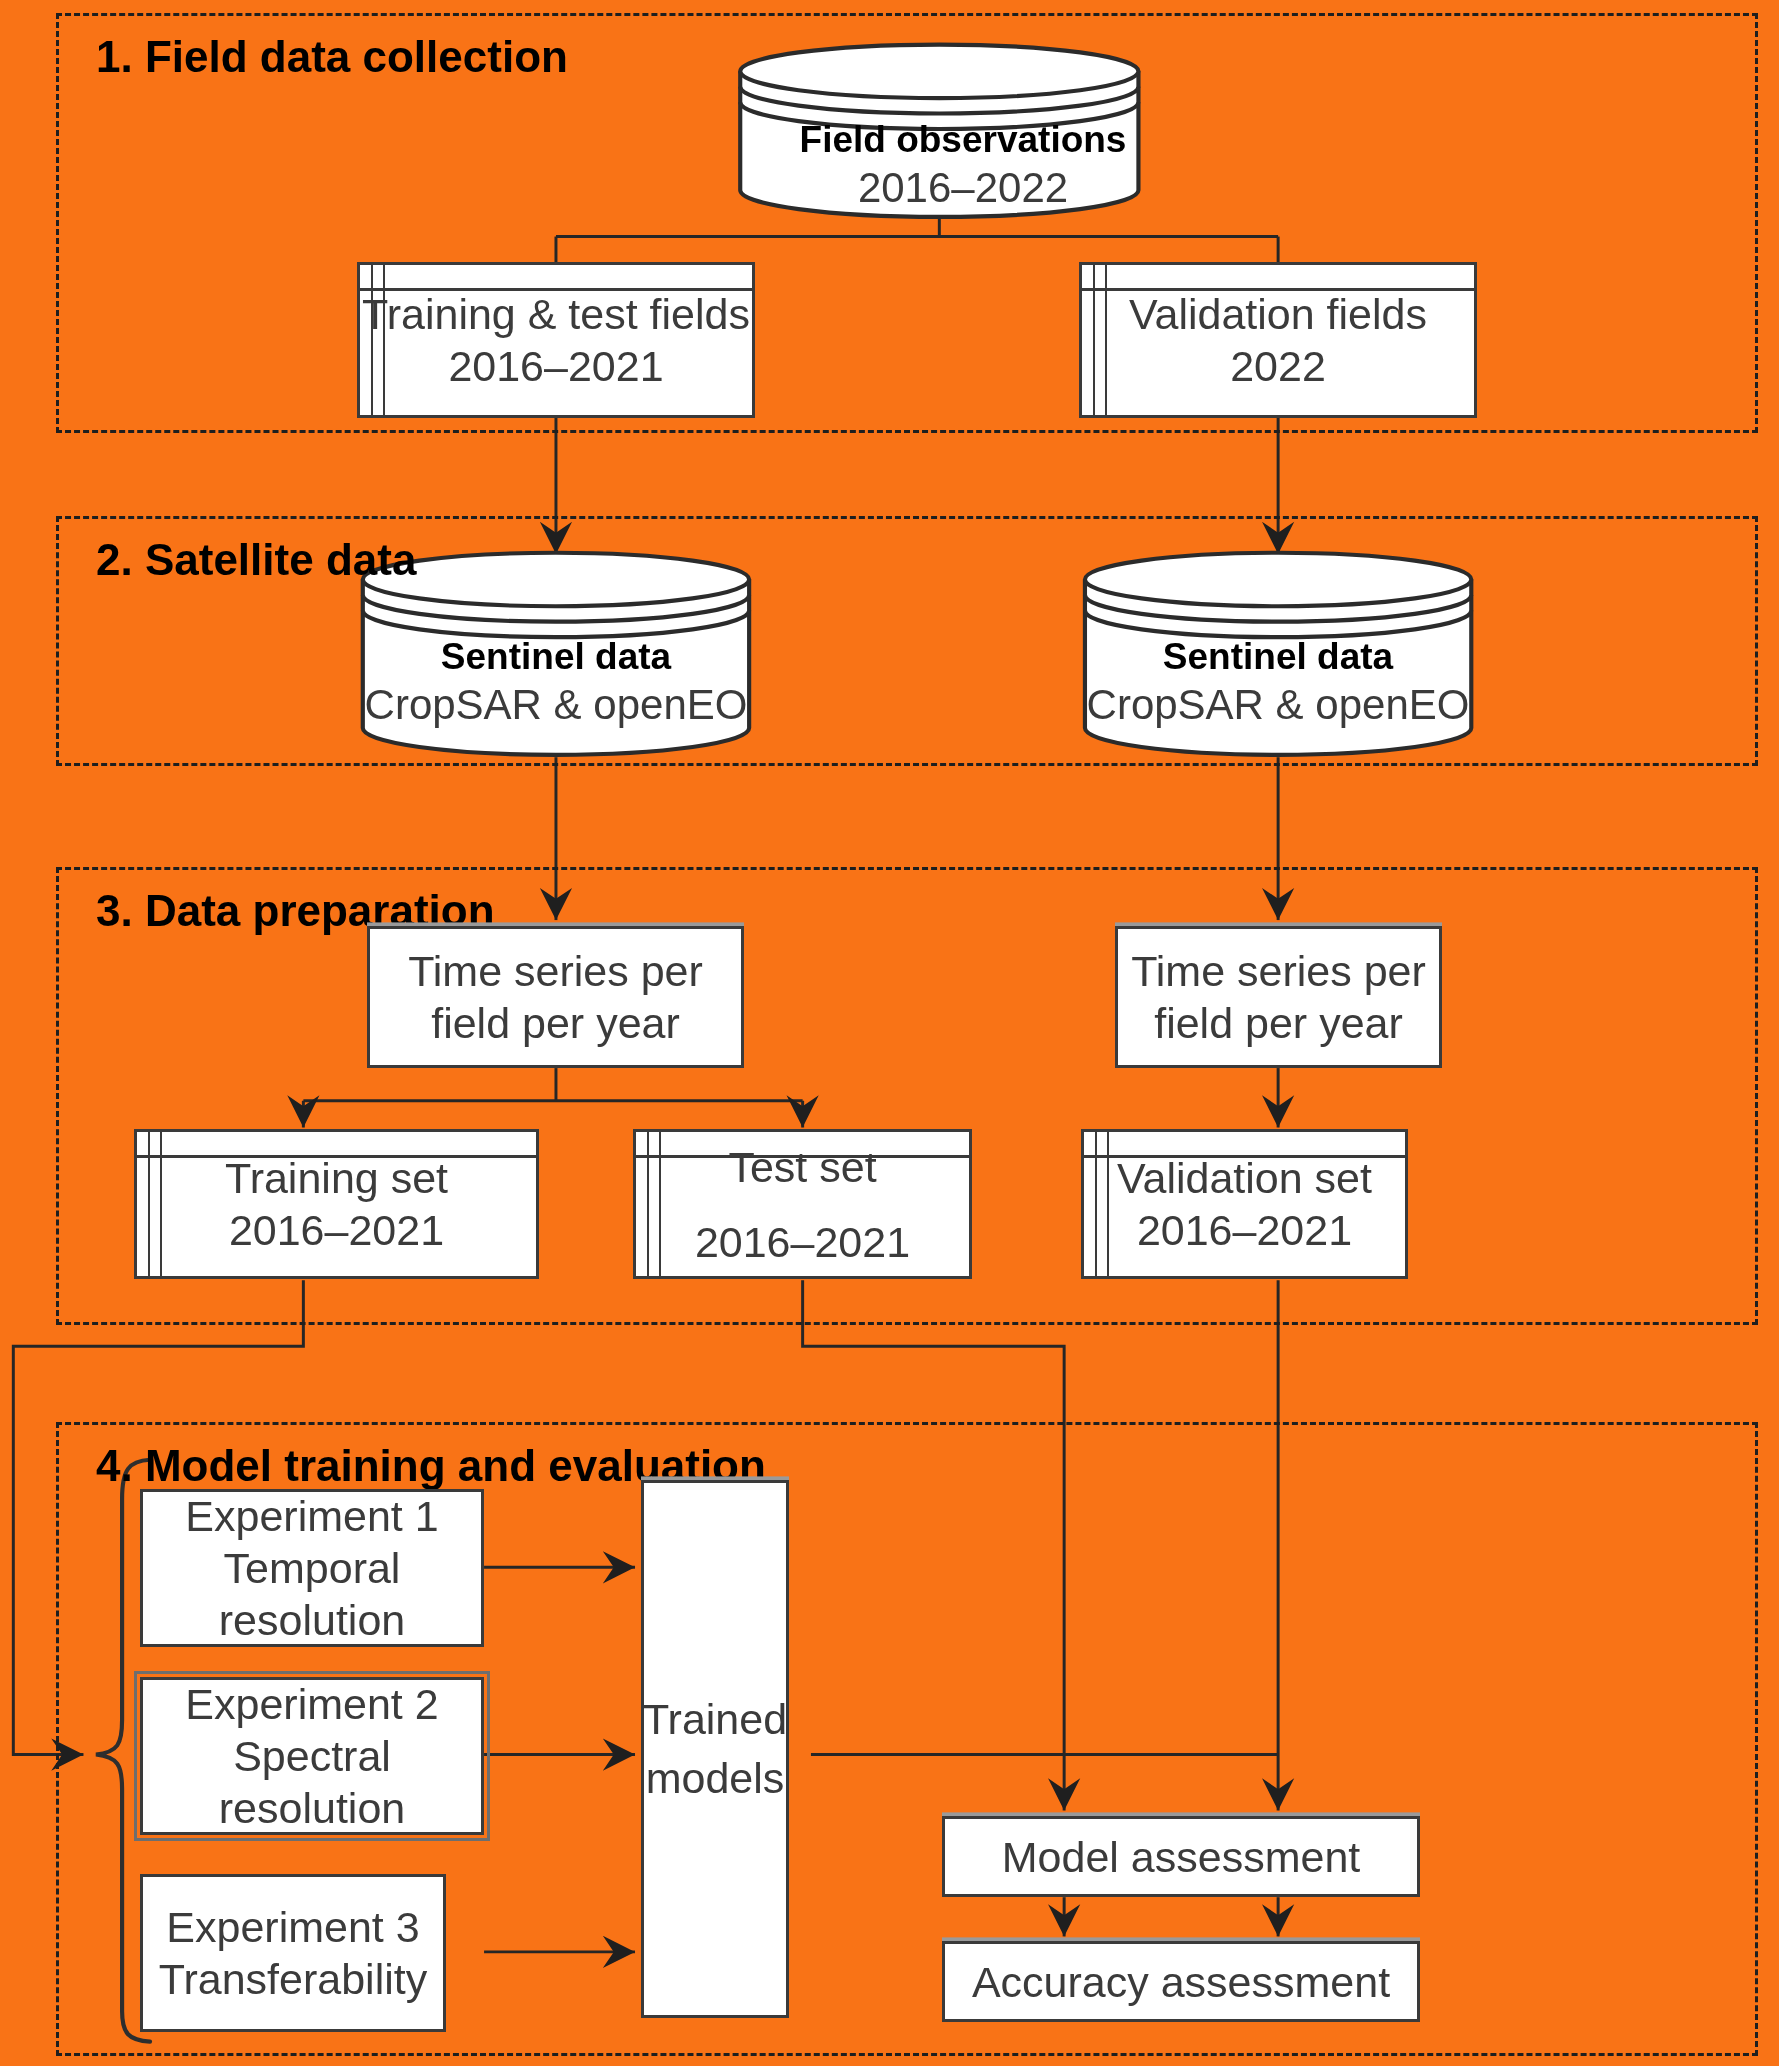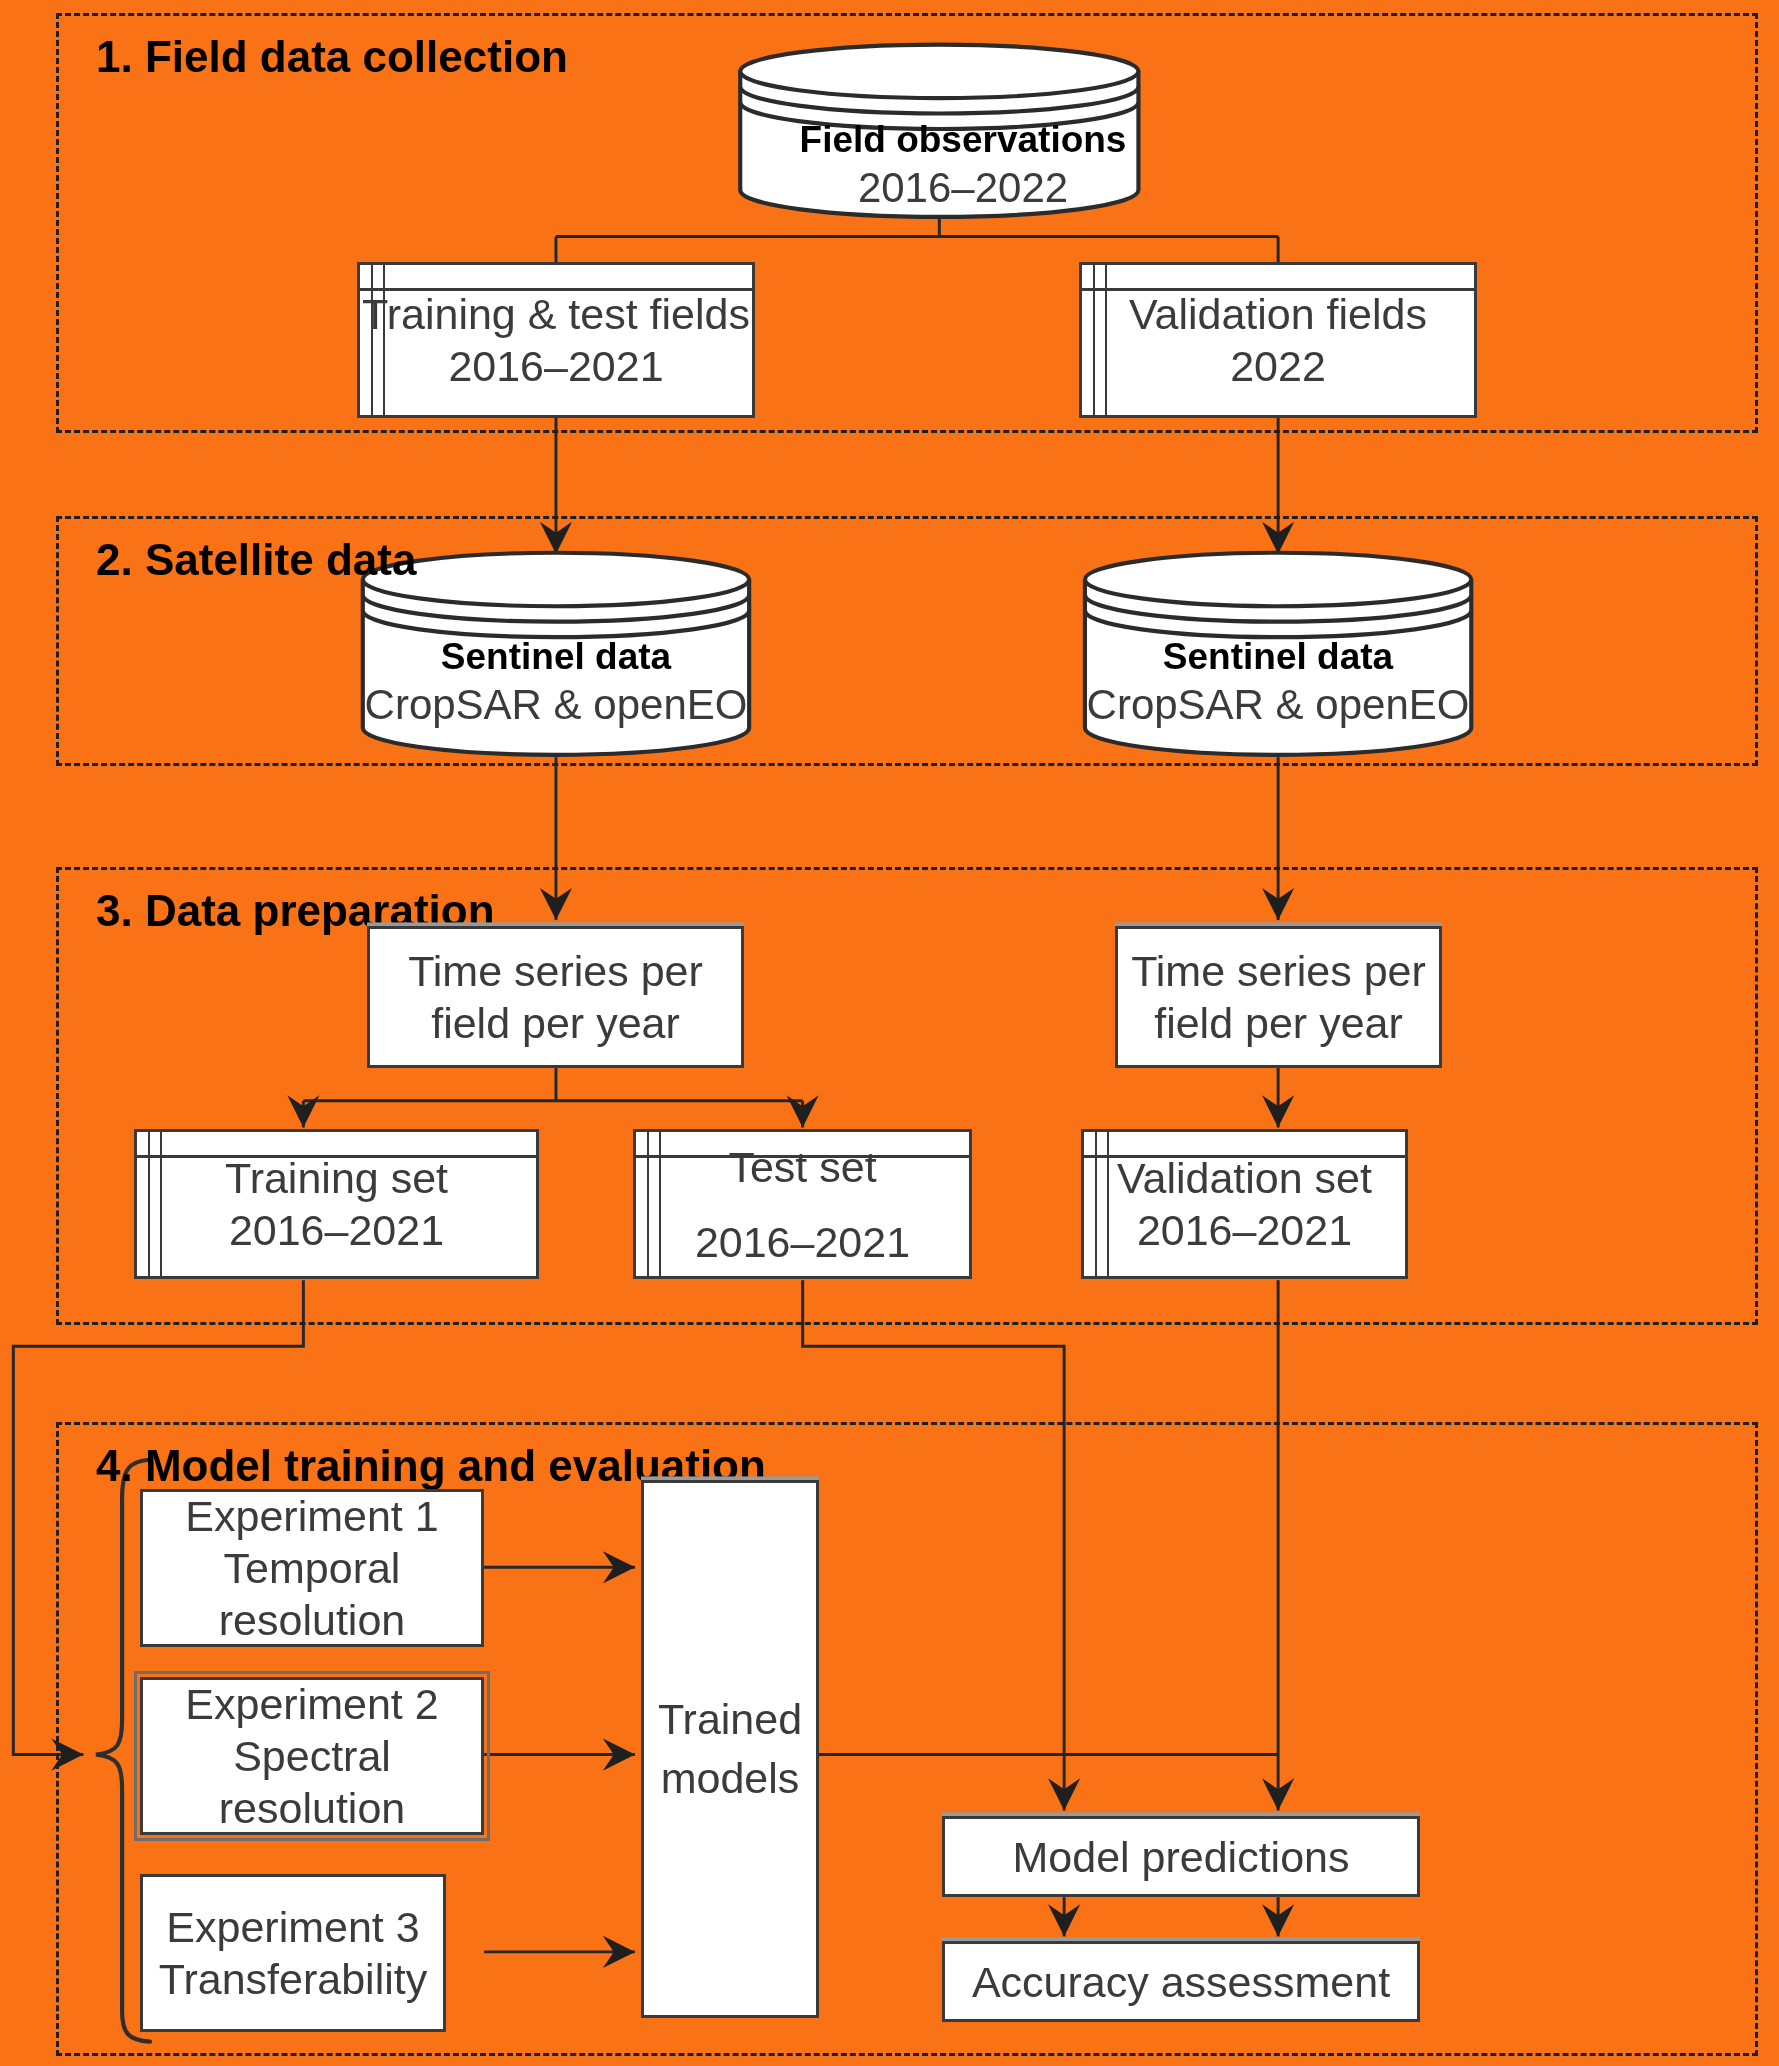--- a/index.html
+++ b/index.html
@@ -197,26 +197,26 @@
   </div>
   <div class="node exp2" style="left:140px;top:1677px;width:344px;height:158px;">
     <div class="l1">Experiment 2</div>
     <div class="l2">Spectral resolution</div>
   </div>
   <div class="node" style="left:140px;top:1874px;width:306px;height:158px;">
     <div class="l1">Experiment 3</div>
     <div class="l2">Transferability</div>
   </div>
 
-  <div class="node cap tall" style="left:641px;top:1480px;width:178px;height:538px;">
+  <div class="node cap tall" style="left:641px;top:1480px;width:148px;height:538px;">
     <div class="l1">Trained</div>
     <div class="l2">models</div>
   </div>
 
   <div class="node cap" style="left:942px;top:1816px;width:478px;height:81px;">
-    <div class="l1">Model predictions</div>
+    <div class="l1">Model assessment</div>
   </div>
   <div class="node cap" style="left:942px;top:1941px;width:478px;height:81px;">
     <div class="l1">Accuracy assessment</div>
   </div>
 
 </div>
 
 
 </body></html>

